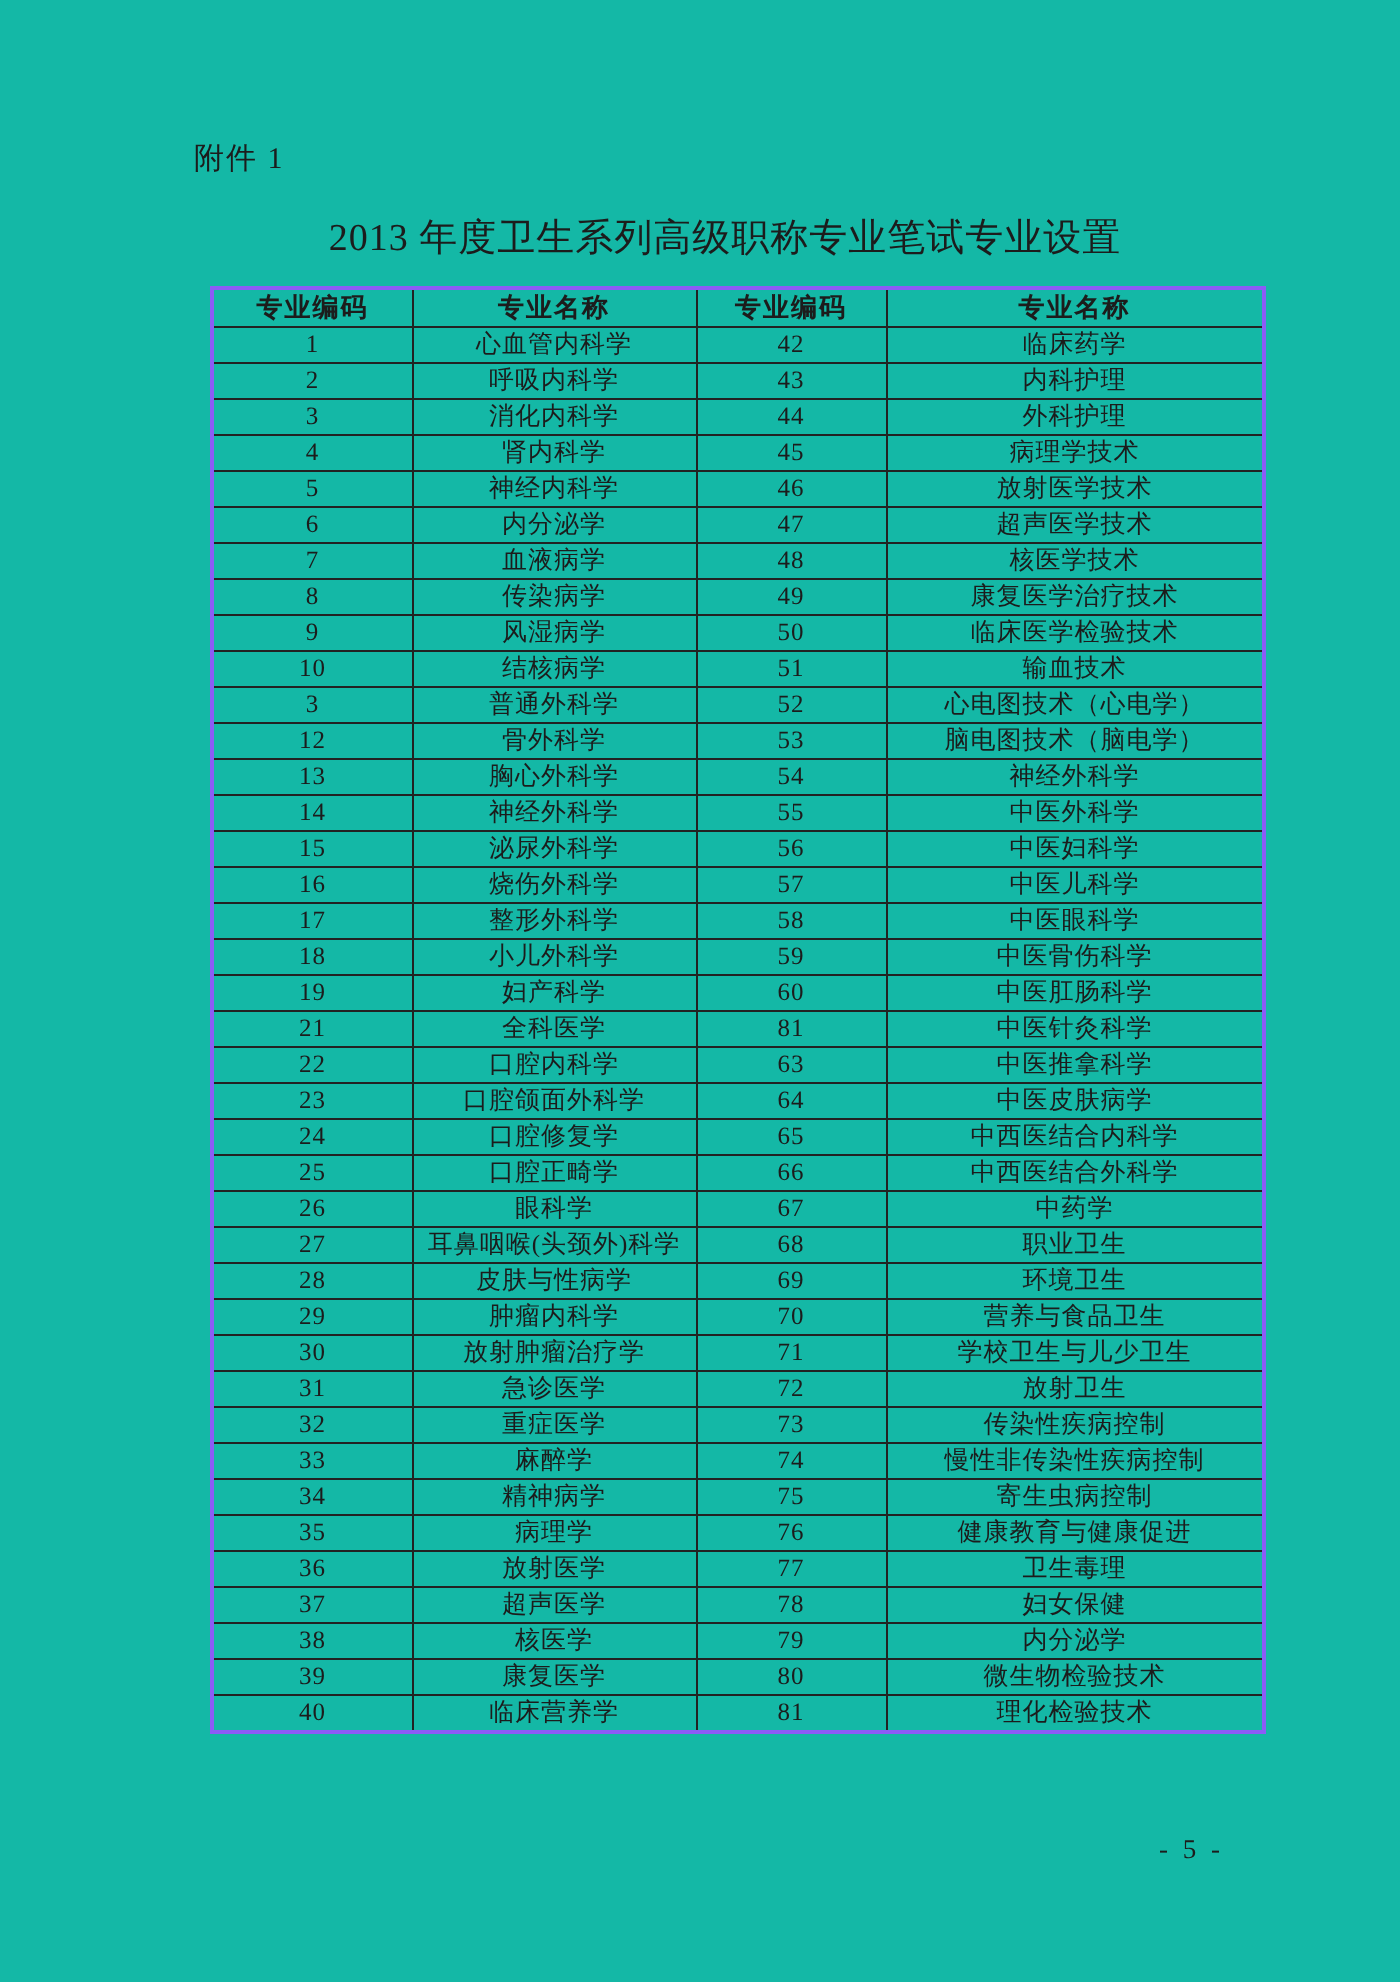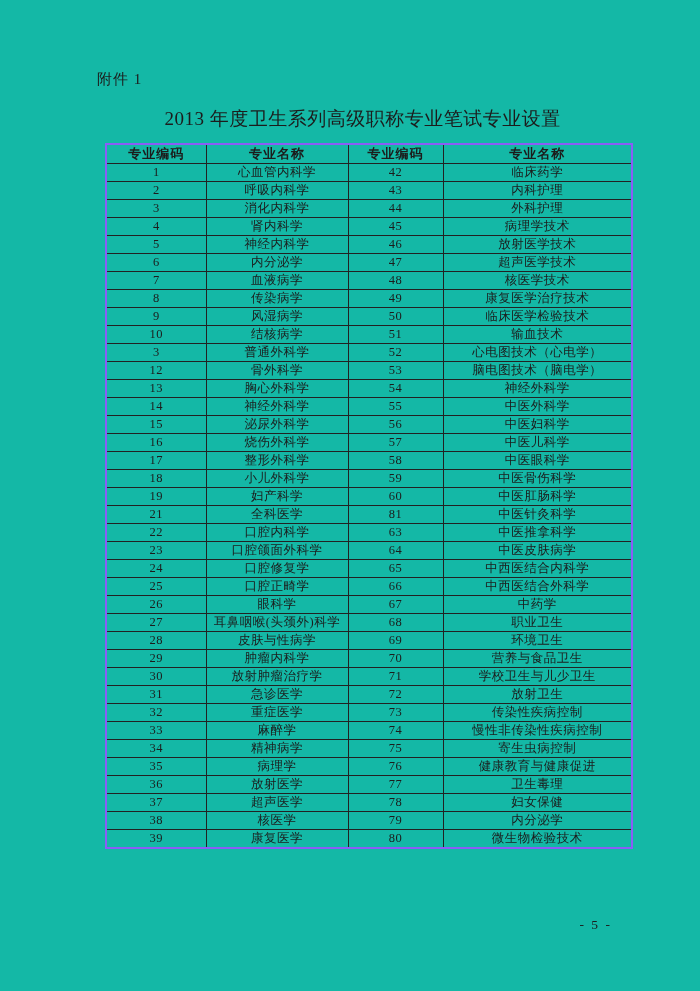--- a/index.html
+++ b/index.html
@@ -321,18 +321,24 @@
           <td>核医学</td>
           <td>79</td>
           <td>内分泌学</td>
         </tr>
         <tr>
           <td>39</td>
           <td>康复医学</td>
           <td>80</td>
           <td>微生物检验技术</td>
         </tr>
+        <tr>
+          <td>40</td>
+          <td>临床营养学</td>
+          <td>81</td>
+          <td>理化检验技术</td>
+        </tr>
       </tbody>
   </table>
 
   <div class="page-number">- 5 -</div>
 
 </div>
 
 </body></html>

